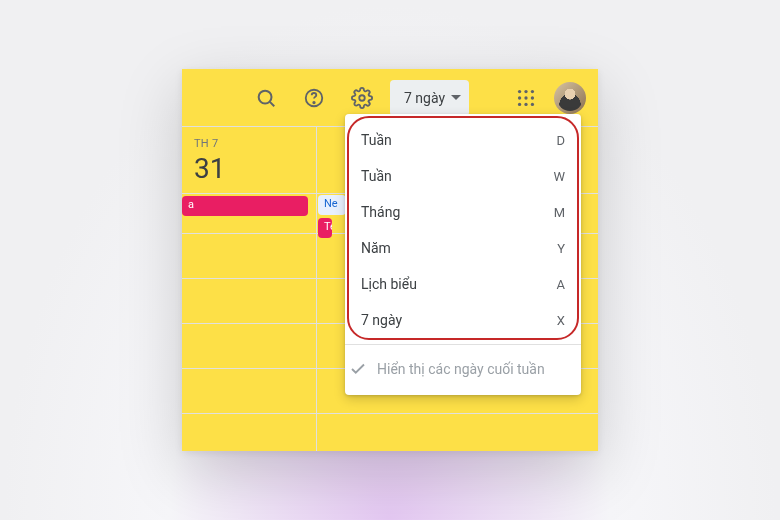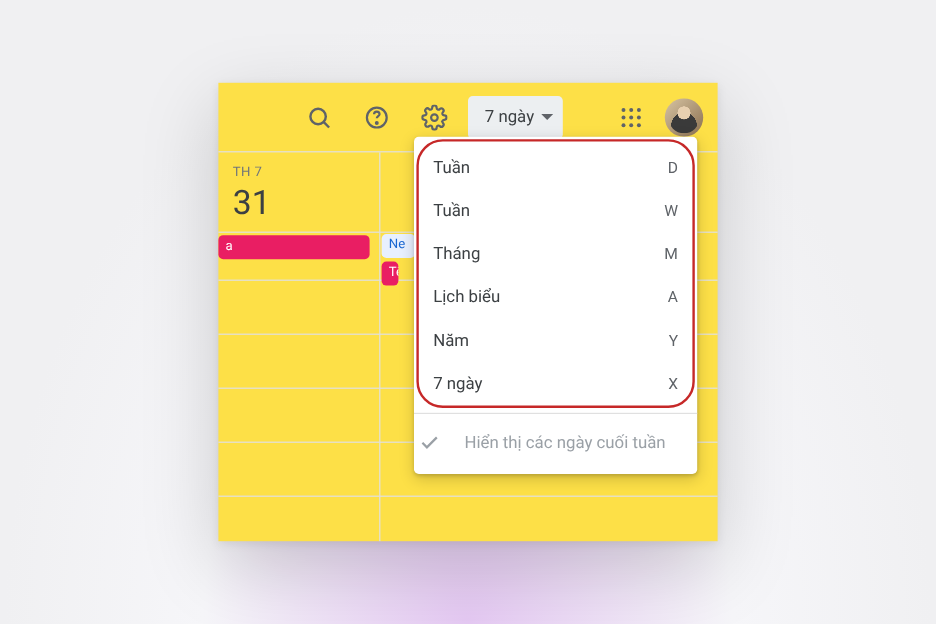--- a/index.html
+++ b/index.html
@@ -158,21 +158,21 @@
       margin: 6px 0;
     }
     .check-item {
       display: flex;
       align-items: center;
       height: 36px;
       padding: 0 4px;
       font-size: 14px;
       color: #3c4043;
       cursor: pointer;
-      gap: 20px;
+      gap: 10px;
     }
     .check-item.disabled { color: #9aa0a6; }
     .check-svg { width: 18px; height: 18px; }
   </style>
 </head>
 <body>
 
 <div class="window">
 
   <div class="toolbar">
@@ -246,26 +246,26 @@
     </div>
     <div class="menu-item">
       <span class="menu-label">Tuần</span>
       <span class="menu-key">W</span>
     </div>
     <div class="menu-item">
       <span class="menu-label">Tháng</span>
       <span class="menu-key">M</span>
     </div>
     <div class="menu-item">
+      <span class="menu-label">Năm</span>
+      <span class="menu-key">Y</span>
+    </div>
+    <div class="menu-item">
       <span class="menu-label">Lịch biểu</span>
       <span class="menu-key">A</span>
-    </div>
-    <div class="menu-item">
-      <span class="menu-label">Năm</span>
-      <span class="menu-key">Y</span>
     </div>
     <div class="menu-item">
       <span class="menu-label">7 ngày</span>
       <span class="menu-key">X</span>
     </div>
     <div class="menu-sep"></div>
     <div class="check-item disabled">
       <svg class="check-svg" viewBox="0 0 24 24" fill="none" stroke="currentColor" stroke-width="2.5">
           <polyline points="4 12 9 17 20 6"></polyline>
         </svg>

